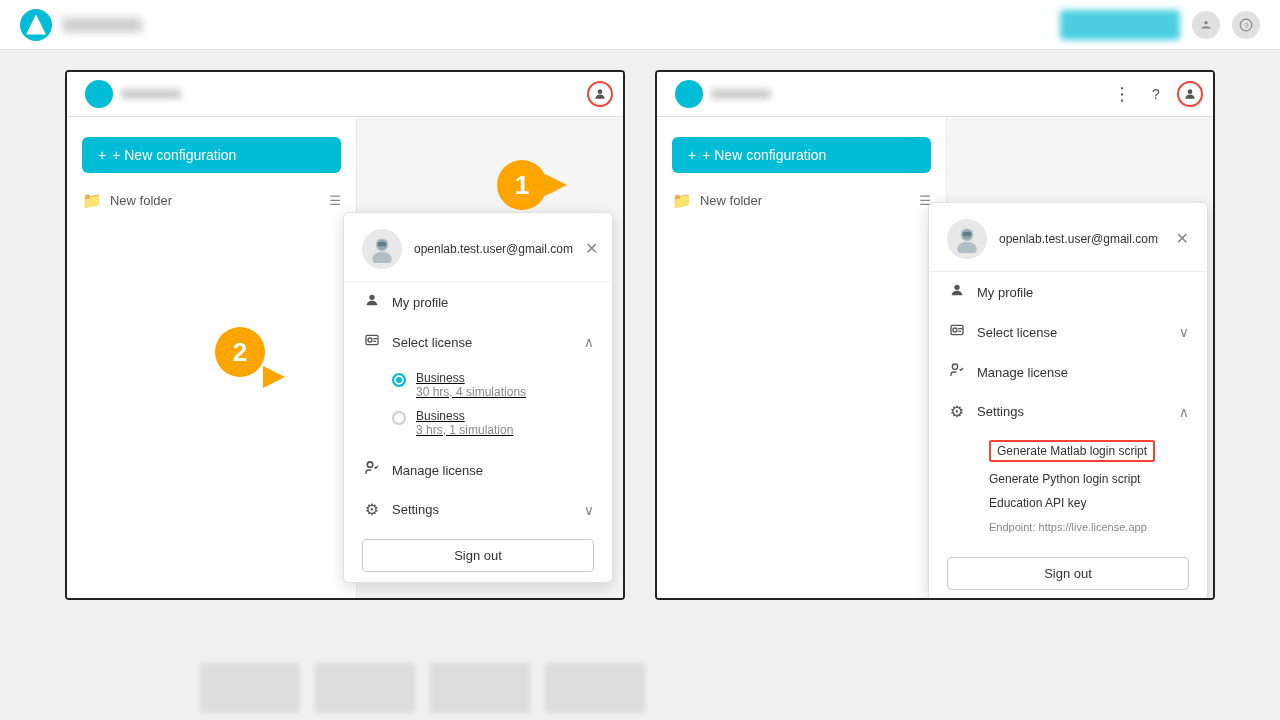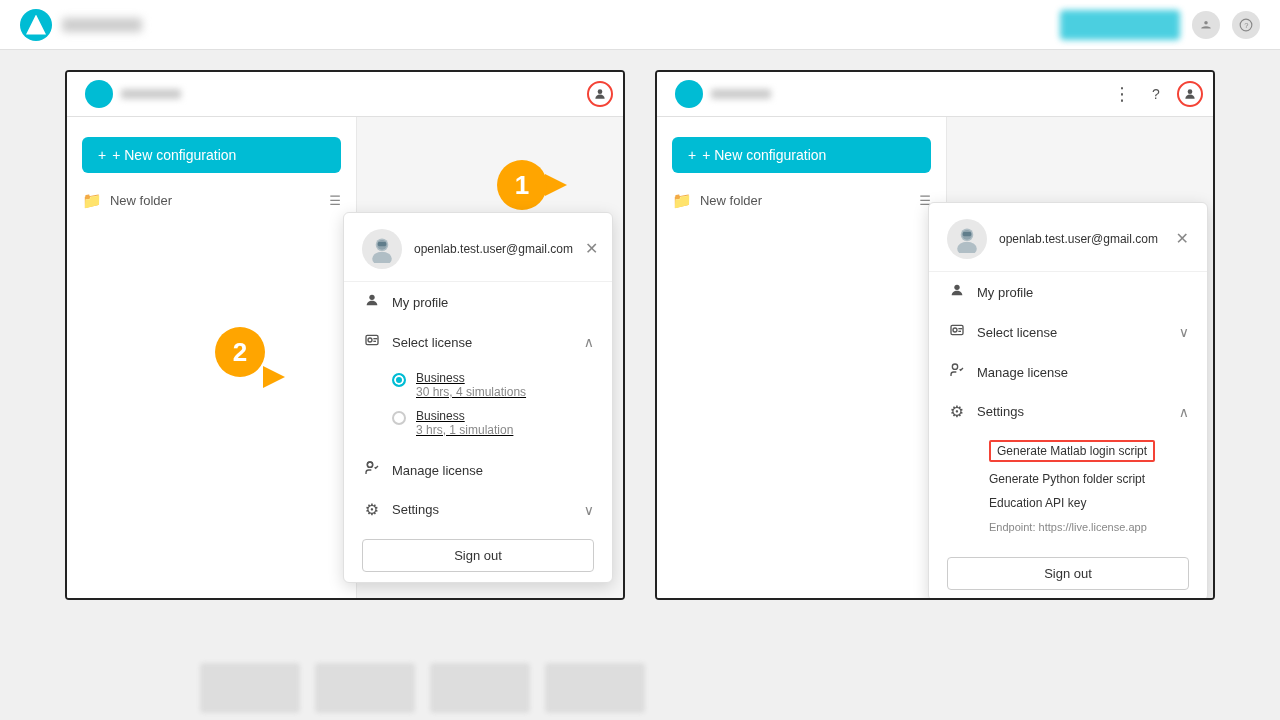--- a/index.html
+++ b/index.html
@@ -596,21 +596,21 @@
           <span class="item-label">Settings</span>
           <span class="expand-icon">∧</span>
         </div>
 
         
         <div class="settings-sub">
           <div class="settings-sub-item highlighted">
             <span class="settings-sub-item-highlighted-box" style="border: 2px solid #f44336; padding: 2px 6px; border-radius: 2px;">Generate Matlab login script</span>
           </div>
           <div class="settings-sub-item">
-            <span>Generate Python folder script</span>
+            <span>Generate Python login script</span>
           </div>
           <div class="settings-sub-item">
             <span>Education API key</span>
           </div>
           <div class="settings-sub-item">
             <span style="color:#888; font-size:11px;">Endpoint: https://live.license.app</span>
           </div>
         </div>
 
         <button class="sign-out-btn">Sign out</button>

